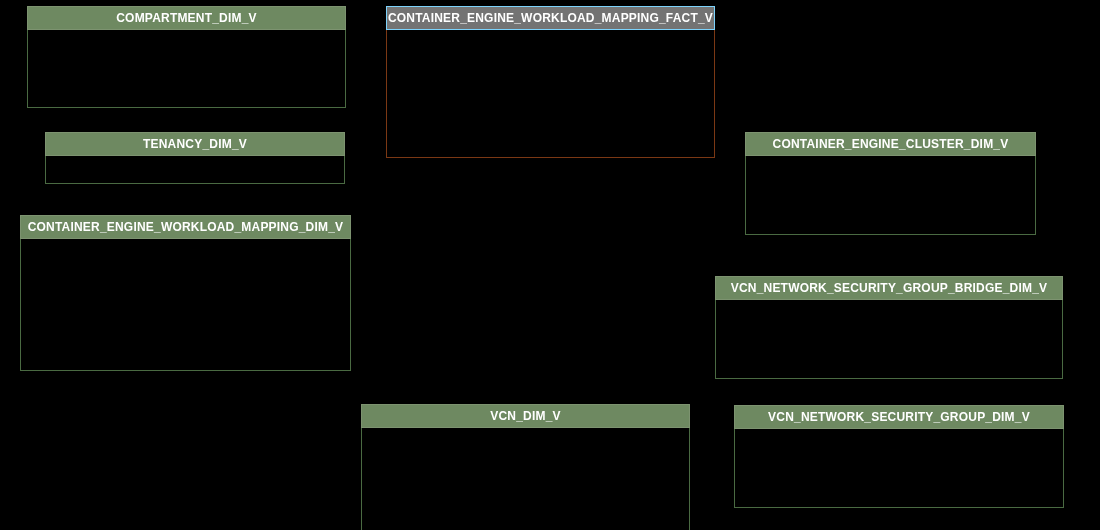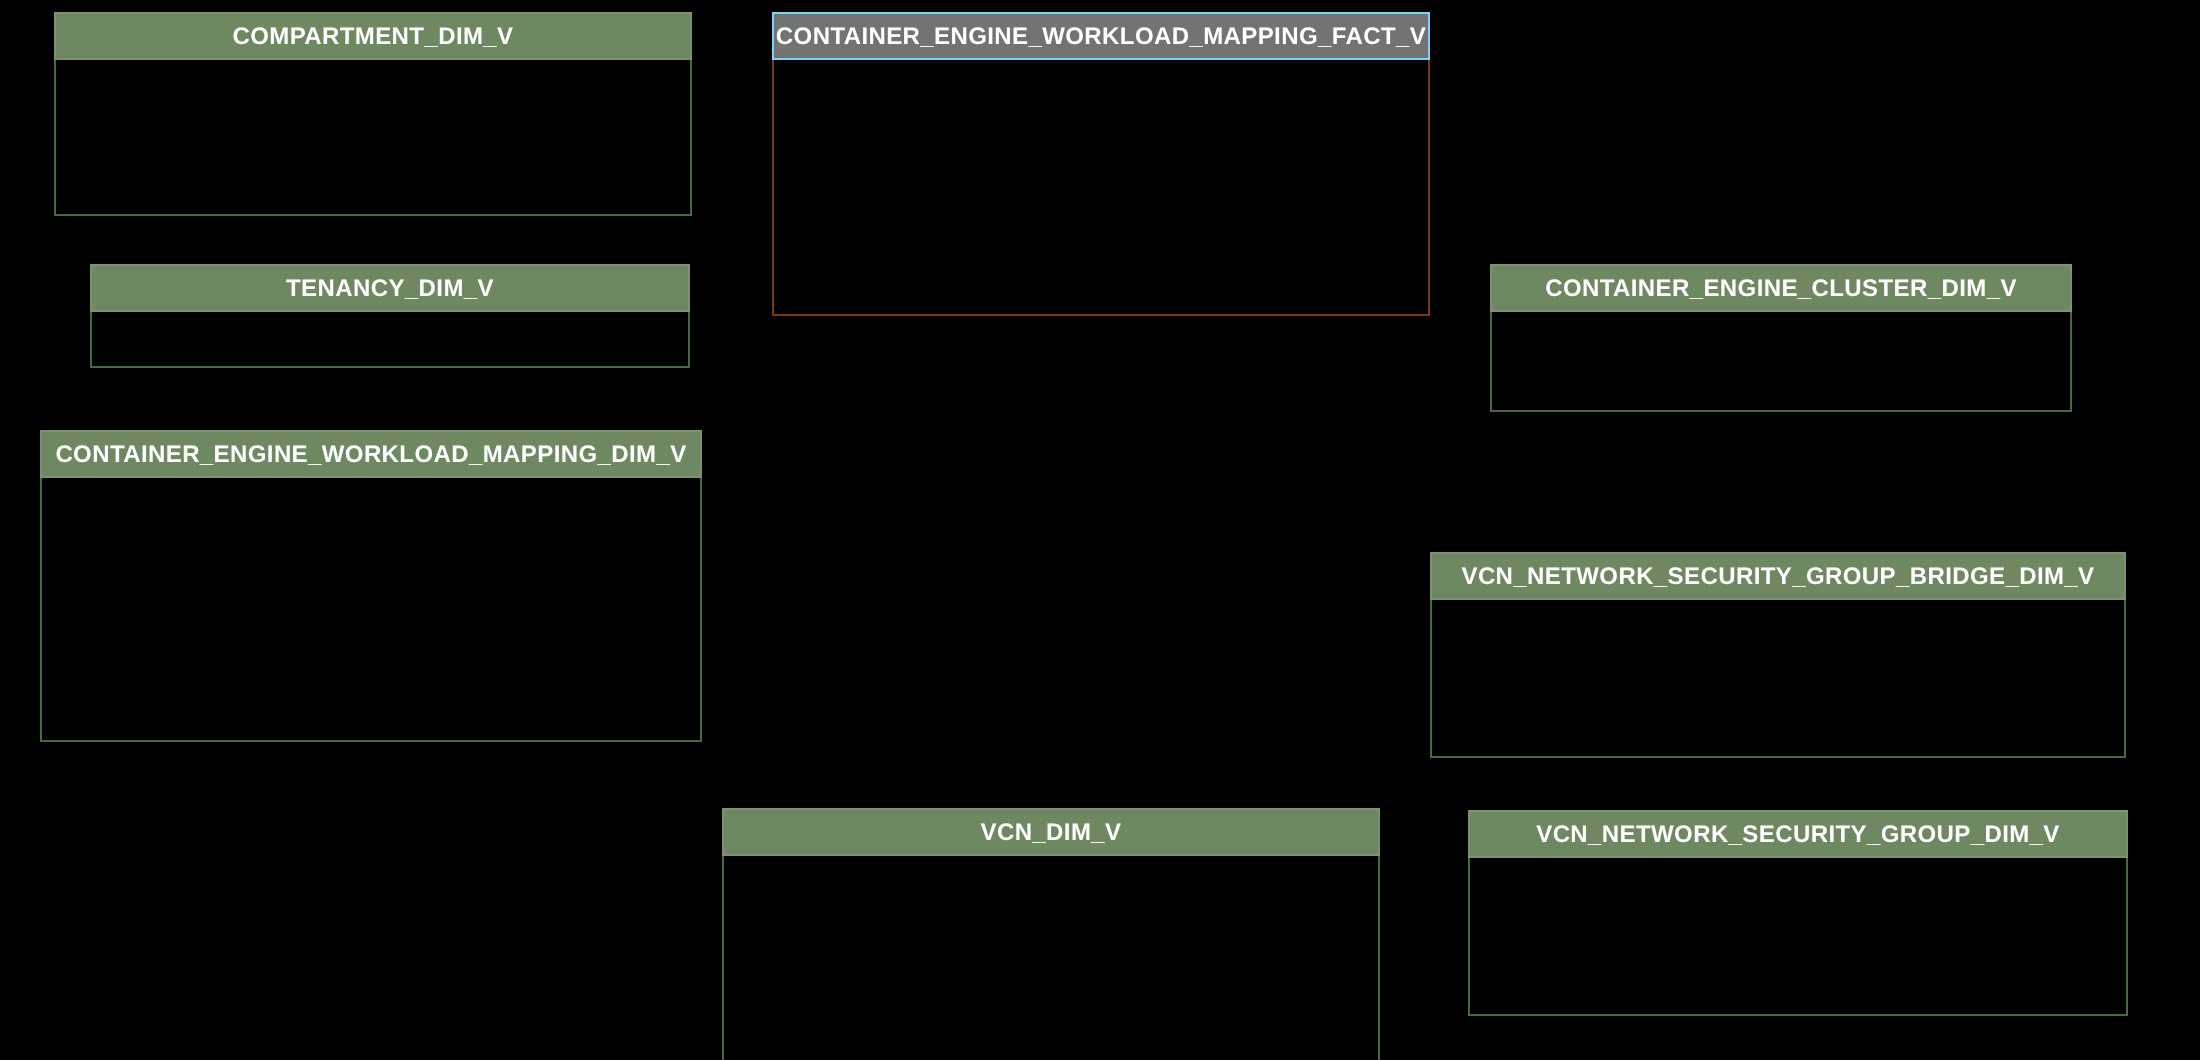--- a/index.html
+++ b/index.html
@@ -46,21 +46,21 @@
   .dim .hdr { background: #6e8961; border: 1px solid #7d9370; }
   .dim .bod { border-color: #4a6a42; }
   
   .fact .hdr { background: #737373; border: 1px solid #7dd3fc; }
   .fact .bod { border-color: #7b3814; }
 
   
   #t0 { left: 27px;  top: 6px;   width: 319px; height: 102px; }
   #t1 { left: 386px; top: 6px;   width: 329px; height: 152px; }
   #t2 { left: 21px;  top: 132px; width: 300px; height: 52px; margin-left: 24px;  }
-  #t3 { left: 745px; top: 132px; width: 291px; height: 74px; }
+  #t3 { left: 745px; top: 132px; width: 291px; height: 103px; }
   #t4 { left: 20px;   top: 215px; width: 331px; height: 156px; }
   #t5 { left: 715px; top: 276px; width: 348px; height: 103px; text-align: center; }
   #t6 { left: 361px; top: 365px; width: 329px; height: 156px; margin-top: 39px; }
   #t7 { left: 715px; top: 405px; width: 349px; height: 103px; padding-left: 19px; }
 </style>
 </head>
 <body>
 
 <div class="canvas">
 

